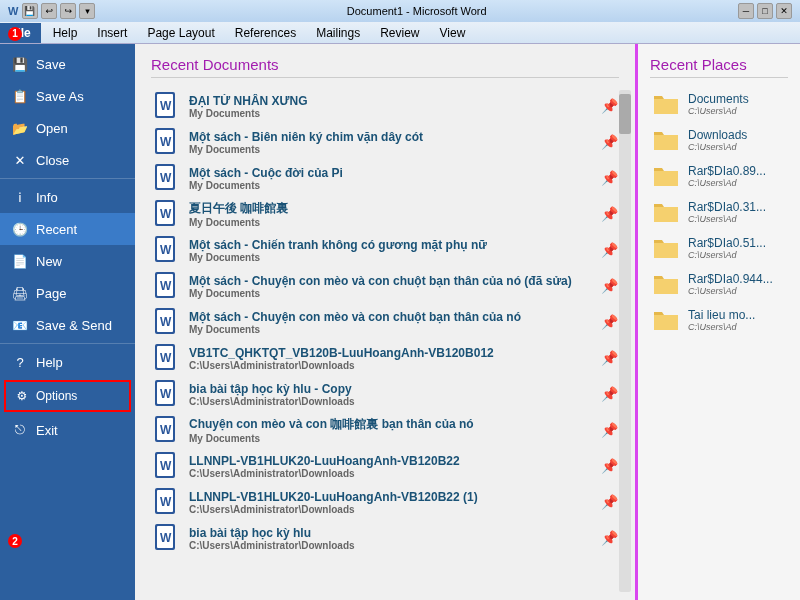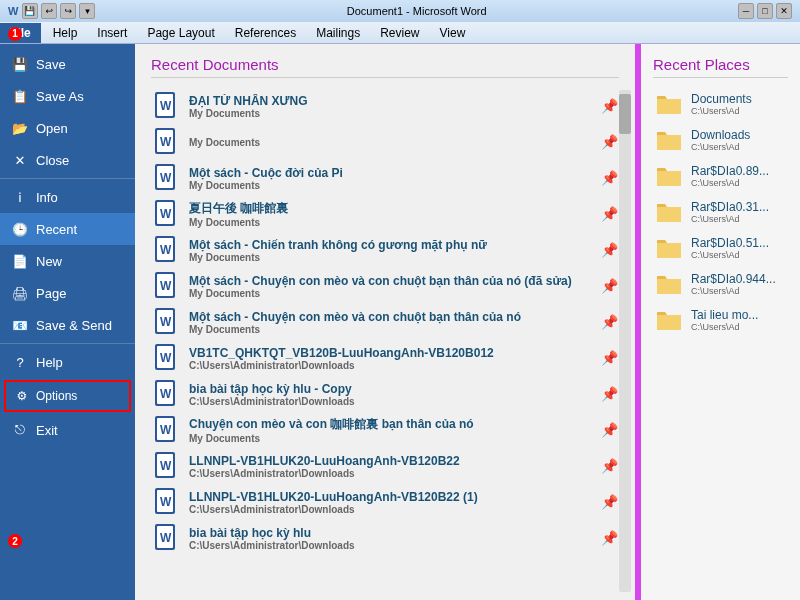--- a/index.html
+++ b/index.html
@@ -158,21 +158,21 @@
       background: #aaa;
       border-radius: 2px;
       position: absolute;
       top: 4px;
     }
 
     
     .recent-places {
       width: 165px;
       padding: 12px 12px;
-      border-left: 6px solid #d946ef;
+      border-left: 3px solid #d946ef;
       background: #f5f5f5;
     }
     .place-item {
       display: flex;
       align-items: center;
       padding: 4px 2px;
       cursor: pointer;
       gap: 8px;
       margin-bottom: 4px;
     }
@@ -188,20 +188,21 @@
       white-space: nowrap;
       overflow: hidden;
       text-overflow: ellipsis;
     }
     .place-path {
       font-size: 9px;
       color: #666;
       white-space: nowrap;
       overflow: hidden;
       text-overflow: ellipsis;
+      font-style: italic;
     }
 
     
     .badge-1 {
       position: absolute;
       top: 4px;
       left: 8px;
       background: red;
       color: #fff;
       font-size: 10px;
@@ -349,20 +350,21 @@
 
         <div class="doc-item">
           <div class="doc-icon">
             <svg viewBox="0 0 28 28">
                 <rect x="2" y="0" width="20" height="26" rx="2" fill="#2b579a"></rect>
                 <rect x="4" y="2" width="16" height="22" rx="1" fill="#fff"></rect>
                 <text x="7" y="18" font-size="12" font-weight="bold" fill="#2b579a">W</text>
               </svg>
           </div>
           <div class="doc-info">
+            <div class="doc-name">Một sách - Biên niên ký chim vặn dây cót</div>
             <div class="doc-path">My Documents</div>
           </div>
           <div class="doc-pin">📌</div>
         </div>
 
         <div class="doc-item">
           <div class="doc-icon">
             <svg viewBox="0 0 28 28">
                 <rect x="2" y="0" width="20" height="26" rx="2" fill="#2b579a"></rect>
                 <rect x="4" y="2" width="16" height="22" rx="1" fill="#fff"></rect>

